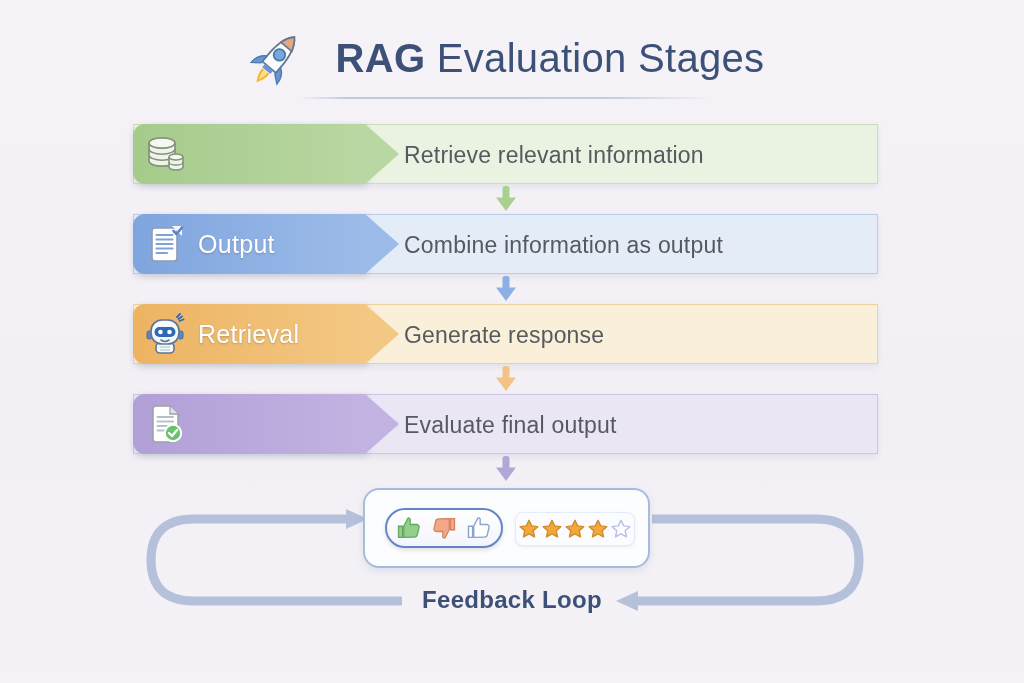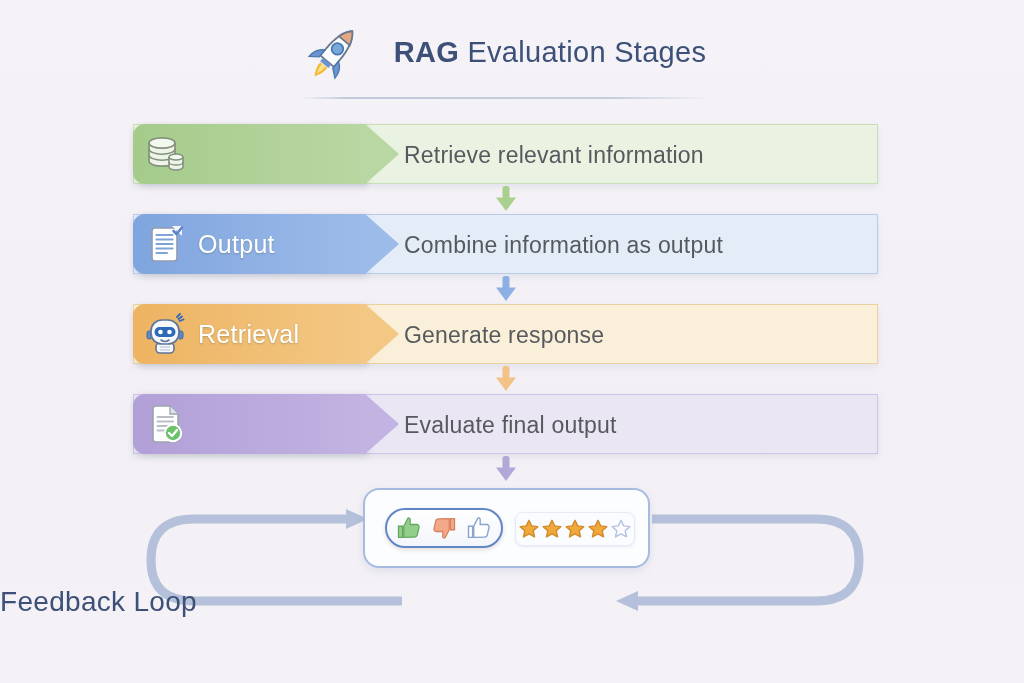--- a/index.html
+++ b/index.html
@@ -4,21 +4,21 @@
 <style>
   html,body{margin:0;padding:0;background:#f4f1f6;}
   #canvas{
     position:relative;width:1024px;height:683px;overflow:hidden;
     background:linear-gradient(180deg,#f6f3f8 0%,#f3f0f5 60%,#f4f2f6 100%);
     font-family:"Liberation Sans","DejaVu Sans",sans-serif;
   }
   
   .title-wrap{position:absolute;top:20px;left:0;right:0;display:flex;justify-content:center;align-items:center;gap:12px;}
   .rocket{width:64px;height:64px;transform:rotate(40deg);}
-  h1.title{margin:16px;font-size:29px;color:#3c5078;font-weight:400;letter-spacing:.3px;}
+  h1.title{margin:16px;font-size:40px;color:#3c5078;font-weight:400;letter-spacing:.3px;}
   h1.title .brand{font-weight:700;}
   .title-underline{position:absolute;top:97px;left:298px;width:416px;height:2px;
     background:linear-gradient(90deg,rgba(180,192,214,0),#bfcadc 12%,#c3cddd 75%,rgba(180,192,214,0));}
   
   .stage-row{position:absolute;left:133px;width:745px;height:60px;}
   .stage-body{position:absolute;inset:0;background:var(--body-bg);border:1px solid var(--body-border);
     border-radius:0;box-shadow:0 3px 7px rgba(110,125,160,.14);}
   .stage-desc{position:absolute;left:270px;top:0;height:60px;line-height:60px;font-size:23px;color:#56595e;letter-spacing:.2px;}
   .stage-label-arrow{position:absolute;left:0;top:0;height:60px;width:232px;border-radius:12px 0 0 12px;
     background:linear-gradient(90deg,var(--label-bg),var(--label-bg2));
@@ -39,21 +39,21 @@
   .thumb-btn{width:28px;height:28px;display:block;background:none;border:none;padding:0;cursor:pointer;}
   .thumb-btn svg{width:28px;height:28px;display:block;}
   .stars-box{position:absolute;left:150px;top:22px;width:118px;height:32px;background:#fafcff;border:1px solid #e6ecf6;
     border-radius:8px;box-shadow:0 1px 3px rgba(130,145,175,.18);display:flex;align-items:center;justify-content:center;gap:1px;}
   .star{width:22px;height:22px;cursor:pointer;}
   .star path{stroke-width:1.6;stroke-linejoin:round;}
   .star.filled path{fill:#f1a83c;stroke:#d28d29;}
   .star.empty path{fill:#fdfdff;stroke:#b6c3e0;}
   
   .loop-svg{position:absolute;left:130px;top:480px;width:750px;height:150px;color:#b5c1da;}
-  .loop-label{position:absolute;top:586px;left:0;right:0;text-align:left;font-size:28px;font-weight:400;color:#3c5078;letter-spacing:.3px;}
+  .loop-label{position:absolute;top:586px;left:0;right:0;text-align:center;font-size:24px;font-weight:700;color:#3c5078;letter-spacing:.3px;}
 </style>
 </head>
 <body>
 
 <div id="canvas">
 
   <div class="title-wrap">
     <svg class="rocket" viewBox="0 0 48 72">
       <path d="M24 4 C32 12 34 26 34 38 L34 48 L14 48 L14 38 C14 26 16 12 24 4 Z" fill="#fbfcfe" stroke="#68788f" stroke-width="2"></path>
       <path d="M24 4 C28 8 30.5 13 32 18 L16 18 C17.5 13 20 8 24 4 Z" fill="#e8a87f" stroke="#68788f" stroke-width="2"></path>

